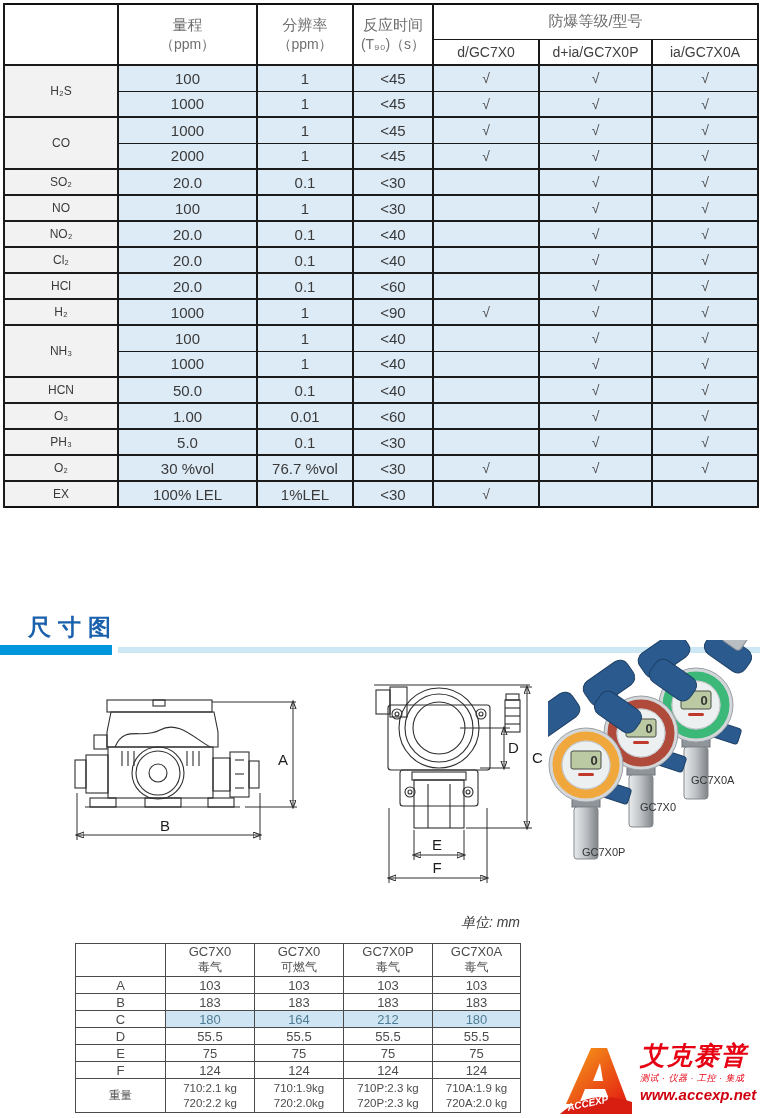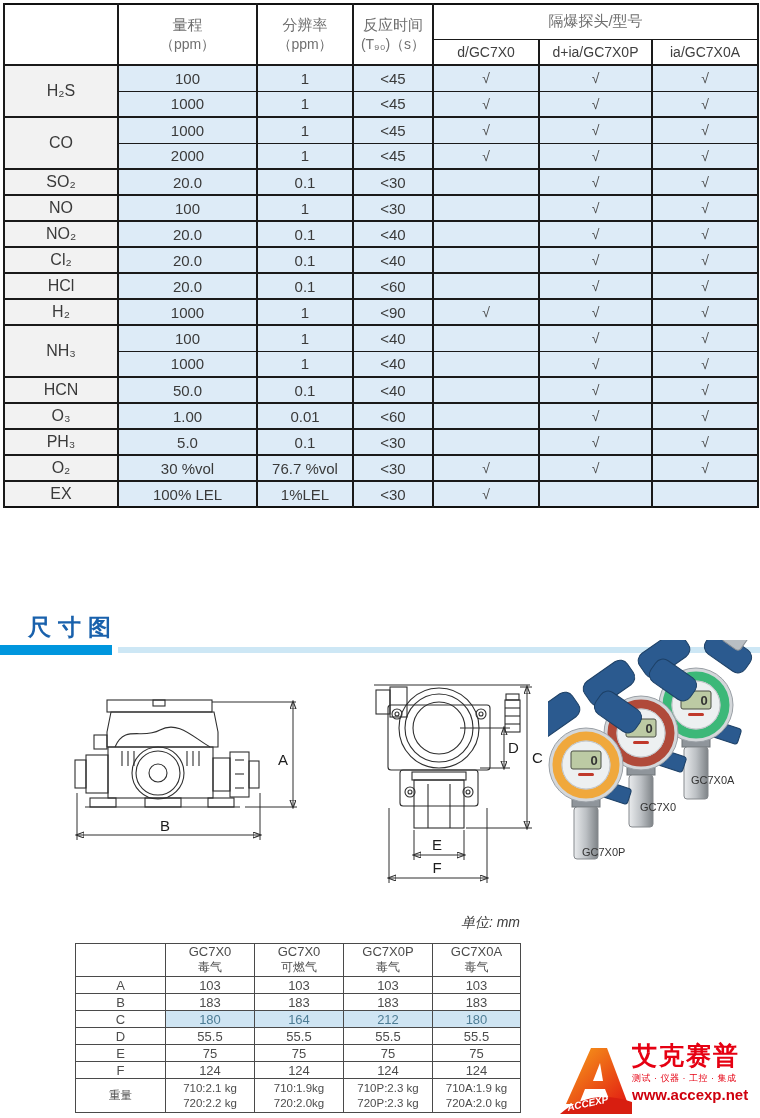--- a/index.html
+++ b/index.html
@@ -12,21 +12,21 @@
              table-layout:fixed;border:2px solid #111;}
   table.spec td{border:1px solid #1a1a1a;border-left-width:2px;border-right-width:2px;
                 text-align:center;vertical-align:middle;padding:0;color:#3a3a3a;}
   table.spec tr.h1{height:35px;padding-left:40px;} table.spec tr.h2{height:26px;}
   table.spec tbody tr{height:26px;}
   table.spec td.hd{background:#fff;color:#6f6f6f;font-size:15px;}
   table.spec td.hd .sub{font-size:14px;margin-top:1px;}
   table.spec td.model{color:#3f3f3f;font-size:14px;background:#fff;}
   table.spec td.corner{background:#fff;}
   table.spec tbody td{background:#ddebf7;font-size:15px;}
-  table.spec tbody td.gas{background:#f2f2f2;font-size:16px;}
+  table.spec tbody td.gas{background:#f2f2f2;font-size:12px;}
   table.spec tbody td.chk{font-size:14px;color:#4a4a4a;}
   table.spec tbody tr.grp td{border-top-width:2px;}
 
   
   .notes{position:absolute;left:15px;top:517px;font-size:13px;color:#2e2e2e;}
   .notes div{margin-bottom:14px;}
 
   
   .sec-title{position:absolute;left:28px;top:612px;font-size:23px;font-weight:bold;
              color:#1961ac;letter-spacing:7px;}
@@ -59,21 +59,21 @@
   table.dim thead .type{font-size:12px;}
   table.dim tbody tr{height:17px;}
   table.dim tbody tr.wt{height:34px;}
   table.dim tbody tr.wt td{font-size:11.5px;line-height:1.3;}
   table.dim tbody tr.hl td{color:#4e7d95;}
   table.dim tbody tr.hl td.lbl{background:#fff;color:#4c4c4c;}
 
   
   .logo{position:absolute;left:560px;top:1042px;width:200px;height:72px;}
   .logo .amark{position:absolute;left:0;top:2px;}
-  .logo .ltxt{position:absolute;left:72px;top:0;}
+  .logo .ltxt{position:absolute;left:80px;top:0;font-style:italic;}
   .brand{font-size:25px;font-weight:bold;letter-spacing:2px;line-height:1.1;}
   .tagline{font-size:9px;margin-top:2px;letter-spacing:0.5px;}
   .url{font-size:15px;font-weight:bold;margin-top:1px;}
 </style>
 </head>
 <body>
 
 <div class="page">
 
   <table class="spec">
@@ -94,21 +94,21 @@
           <div class="sub">（ppm）</div>
         </td>
         <td class="hd" rowspan="2">
           <div>分辨率</div>
           <div class="sub">（ppm）</div>
         </td>
         <td class="hd" rowspan="2">
           <div>反应时间</div>
           <div class="sub">(T₉₀)（s）</div>
         </td>
-        <td class="hd" colspan="3">隔爆探头/型号</td>
+        <td class="hd" colspan="3">防爆等级/型号</td>
       </tr>
       <tr class="h2">
         <td class="model">d/GC7X0</td>
         <td class="model">d+ia/GC7X0P</td>
         <td class="model">ia/GC7X0A</td>
       </tr>
     </thead>
     <tbody id="spec-body">
         <tr class="grp">
           <td class="gas" rowspan="2">H₂S</td>

